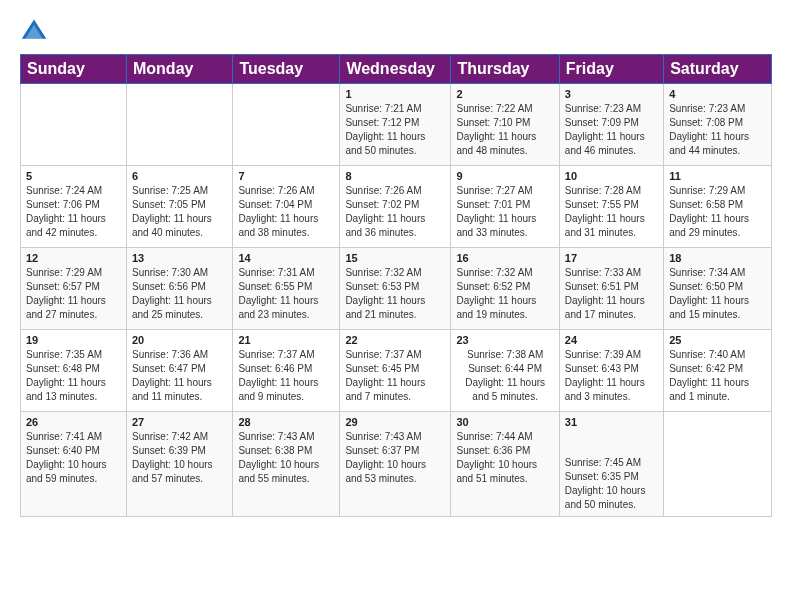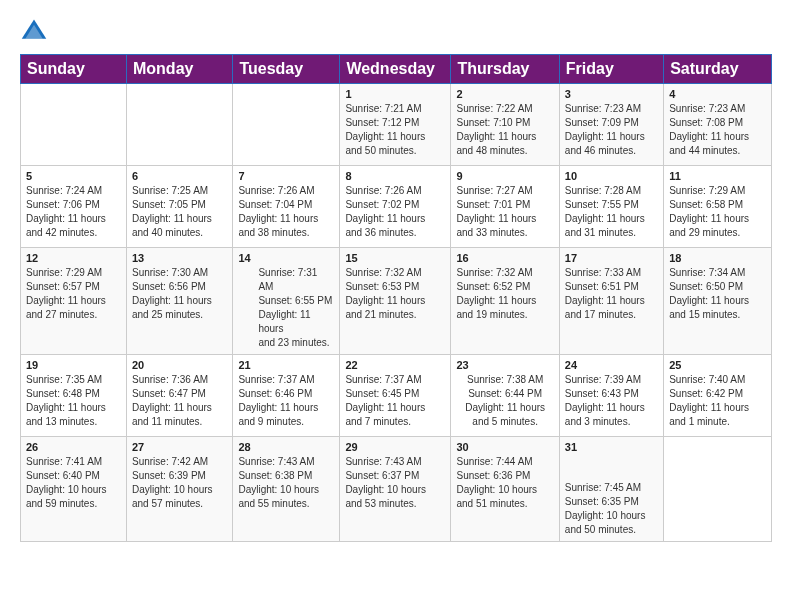--- a/index.html
+++ b/index.html
@@ -219,21 +219,21 @@
           </td>
           <td>
             <div class="day-number">13</div>
             <div class="day-info" style="white-space: pre-line;">Sunrise: 7:30 AM
 Sunset: 6:56 PM
 Daylight: 11 hours
 and 25 minutes.</div>
           </td>
           <td>
             <div class="day-number">14</div>
-            <div class="day-info" style="white-space: pre-line; margin-left: 20px;">Sunrise: 7:31 AM
+            <div class="day-info" style="white-space: pre-line;">Sunrise: 7:31 AM
 Sunset: 6:55 PM
 Daylight: 11 hours
 and 23 minutes.</div>
           </td>
           <td>
             <div class="day-number">15</div>
             <div class="day-info" style="white-space: pre-line;">Sunrise: 7:32 AM
 Sunset: 6:53 PM
 Daylight: 11 hours
 and 21 minutes.</div>

